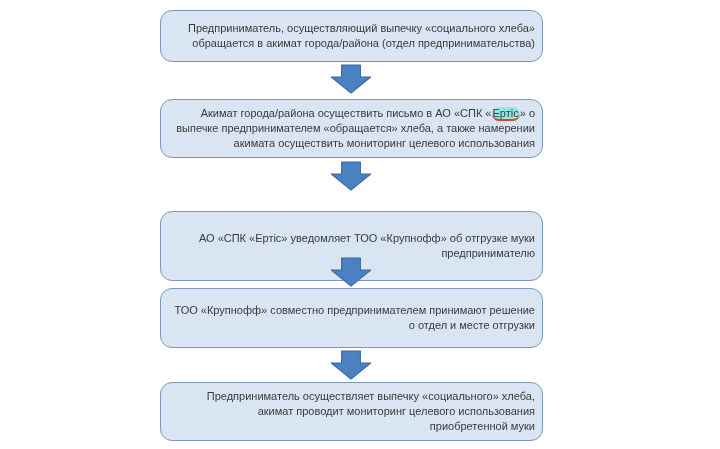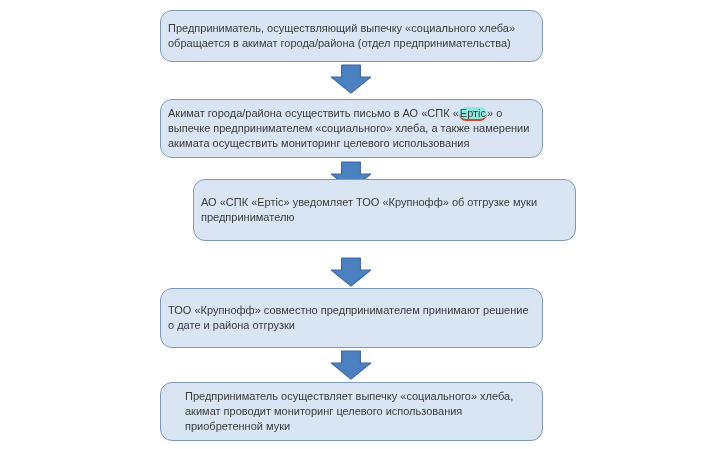--- a/index.html
+++ b/index.html
@@ -32,25 +32,25 @@
     border-radius: 12px;
     display: flex;
     align-items: center;
     justify-content: center;
     padding: 5px 7px;
   }
   .flow-box p {
     font-size: 11px;
     line-height: 1.35;
     color: var(--text-color);
-    text-align: left;
+    text-align: right;
   }
   .box-1 { top: 10px;  height: 52px; }
   .box-2 { top: 99px;  height: 59px; }
-  .box-3 { top: 179px; height: 62px; margin-left: 33px; }
+  .box-3 { top: 211px; height: 70px; }
   .box-4 { top: 288px; height: 60px; }
   .box-5 { top: 382px; height: 59px; padding-left: 24px; }
   .arrow {
     position: absolute;
     left: 329px;
     width: 44px;
     height: 30px;
   }
   .arrow-1 { top: 64px;  }
   .arrow-2 { top: 161px; }
@@ -73,41 +73,41 @@
     <p>Предприниматель, осуществляющий выпечку «социального хлеба» обращается в акимат города/района (отдел предпринимательства)</p>
   </div>
 
   <div class="arrow arrow-1">
     <svg viewBox="0 0 44 32" xmlns="http://www.w3.org/2000/svg">
       <polygon points="12,1 32,1 32,14 43,14 22,31 1,14 12,14" fill="var(--arrow-fill)" stroke="var(--arrow-border)" stroke-width="1.2" stroke-linejoin="round"></polygon>
     </svg>
   </div>
 
   <div class="flow-box box-2">
-    <p><span>Акимат города/района осуществить письмо в АО «СПК «</span><span class="hl-word">Ертіс</span><span>» о выпечке предпринимателем «социального» хлеба, а также намерении акимата осуществить мониторинг целевого использования</span></p>
+    <p><span>Акимат города/района осуществить письмо в АО «СПК «</span><span class="hl-word">Ертіс</span><span>» о выпечке предпринимателем «обращается» хлеба, а также намерении акимата осуществить мониторинг целевого использования</span></p>
   </div>
 
   <div class="arrow arrow-2">
     <svg viewBox="0 0 44 32" xmlns="http://www.w3.org/2000/svg">
       <polygon points="12,1 32,1 32,14 43,14 22,31 1,14 12,14" fill="var(--arrow-fill)" stroke="var(--arrow-border)" stroke-width="1.2" stroke-linejoin="round"></polygon>
     </svg>
   </div>
 
   <div class="flow-box box-3">
     <p>АО «СПК «Ертіс» уведомляет ТОО «Крупнофф» об отгрузке муки предпринимателю</p>
   </div>
 
   <div class="arrow arrow-3">
     <svg viewBox="0 0 44 32" xmlns="http://www.w3.org/2000/svg">
       <polygon points="12,1 32,1 32,14 43,14 22,31 1,14 12,14" fill="var(--arrow-fill)" stroke="var(--arrow-border)" stroke-width="1.2" stroke-linejoin="round"></polygon>
     </svg>
   </div>
 
   <div class="flow-box box-4">
-    <p>ТОО «Крупнофф» совместно предпринимателем принимают решение о дате и района отгрузки</p>
+    <p>ТОО «Крупнофф» совместно предпринимателем принимают решение о отдел и месте отгрузки</p>
   </div>
 
   <div class="arrow arrow-4">
     <svg viewBox="0 0 44 32" xmlns="http://www.w3.org/2000/svg">
       <polygon points="12,1 32,1 32,14 43,14 22,31 1,14 12,14" fill="var(--arrow-fill)" stroke="var(--arrow-border)" stroke-width="1.2" stroke-linejoin="round"></polygon>
     </svg>
   </div>
 
   <div class="flow-box box-5">
     <p>Предприниматель осуществляет выпечку «социального» хлеба, акимат проводит мониторинг целевого использования приобретенной муки</p>

